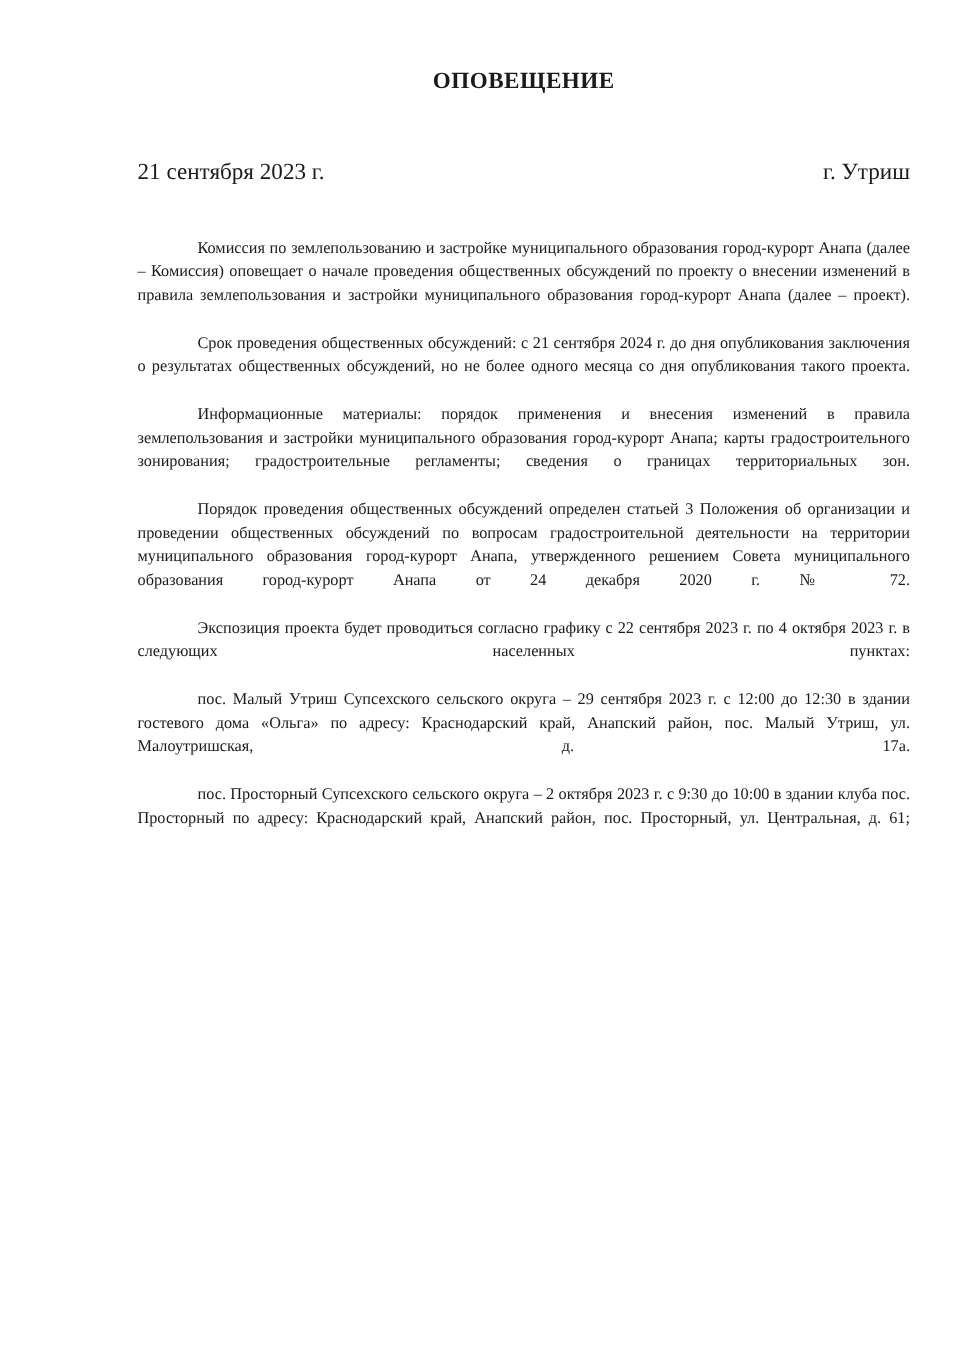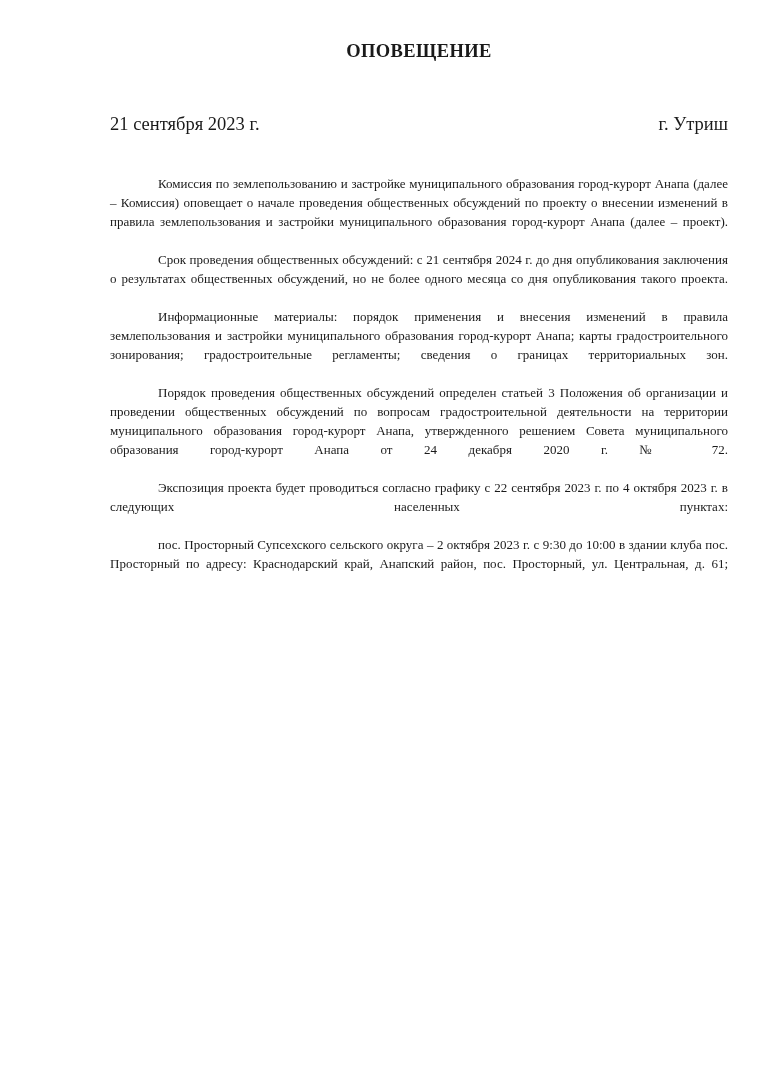--- a/index.html
+++ b/index.html
@@ -26,21 +26,21 @@
   }
   .content {
     position: absolute;
     left: 110px;
     top: 0;
     width: 618px;
   }
 
   
   .title-block {
-    margin-top: 40px;
+    margin-top: 54px;
     text-align: center;
   }
   .doc-title {
     font-size: 18.5px;
     font-weight: bold;
     letter-spacing: 0.4px;
     line-height: 1.28;
     margin: 0;
   }
   .doc-subtitle {
@@ -98,18 +98,19 @@
       <span class="meta-date">21 сентября 2023 г.</span>
       <span class="meta-place">г. Утриш</span>
     </div>
 
     <div class="body-block">
       <p class="para">Комиссия по землепользованию и застройке муниципального образования город-курорт Анапа (далее – Комиссия) оповещает о начале проведения общественных обсуждений по проекту о внесении изменений в правила землепользования и застройки муниципального образования город-курорт Анапа (далее – проект).</p>
       <p class="para">Срок проведения общественных обсуждений: с 21 сентября 2024 г. до дня опубликования заключения о результатах общественных обсуждений, но не более одного месяца со дня опубликования такого проекта.</p>
       <p class="para">Информационные материалы: порядок применения и внесения изменений в правила землепользования и застройки муниципального образования город-курорт Анапа; карты градостроительного зонирования; градостроительные регламенты; сведения о границах территориальных зон.</p>
       <p class="para">Порядок проведения общественных обсуждений определен статьей 3 Положения об организации и проведении общественных обсуждений по вопросам градостроительной деятельности на территории муниципального образования город-курорт Анапа, утвержденного решением Совета муниципального образования город-курорт Анапа от 24 декабря 2020 г. № 72.</p>
       <p class="para">Экспозиция проекта будет проводиться согласно графику с 22 сентября 2023 г. по 4 октября 2023 г. в следующих населенных пунктах:</p>
+      <p class="para">пос. Малый Утриш Супсехского сельского округа – 29 сентября 2023 г. с 12:00 до 12:30 в здании гостевого дома «Ольга» по адресу: Краснодарский край, Анапский район, пос. Малый Утриш, ул. Малоутришская, д. 17а.</p>
       <p class="para">пос. Просторный Супсехского сельского округа – 2 октября 2023 г. с 9:30 до 10:00 в здании клуба пос. Просторный по адресу: Краснодарский край, Анапский район, пос. Просторный, ул. Центральная, д. 61;</p>
 
     </div>
 
   </div>
 </div>
 
 </body></html>

